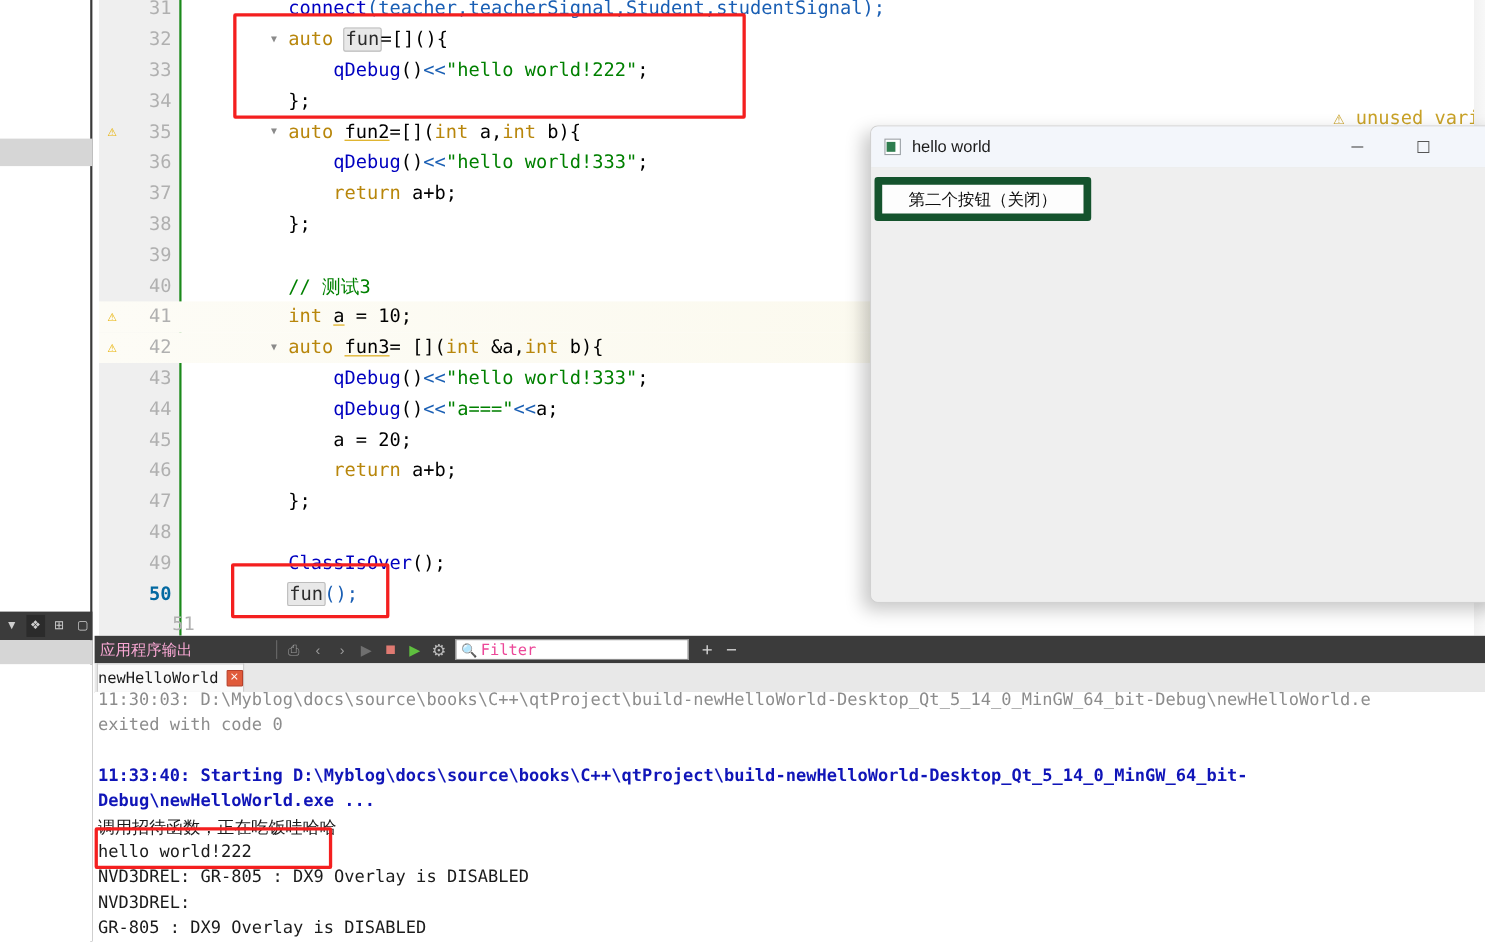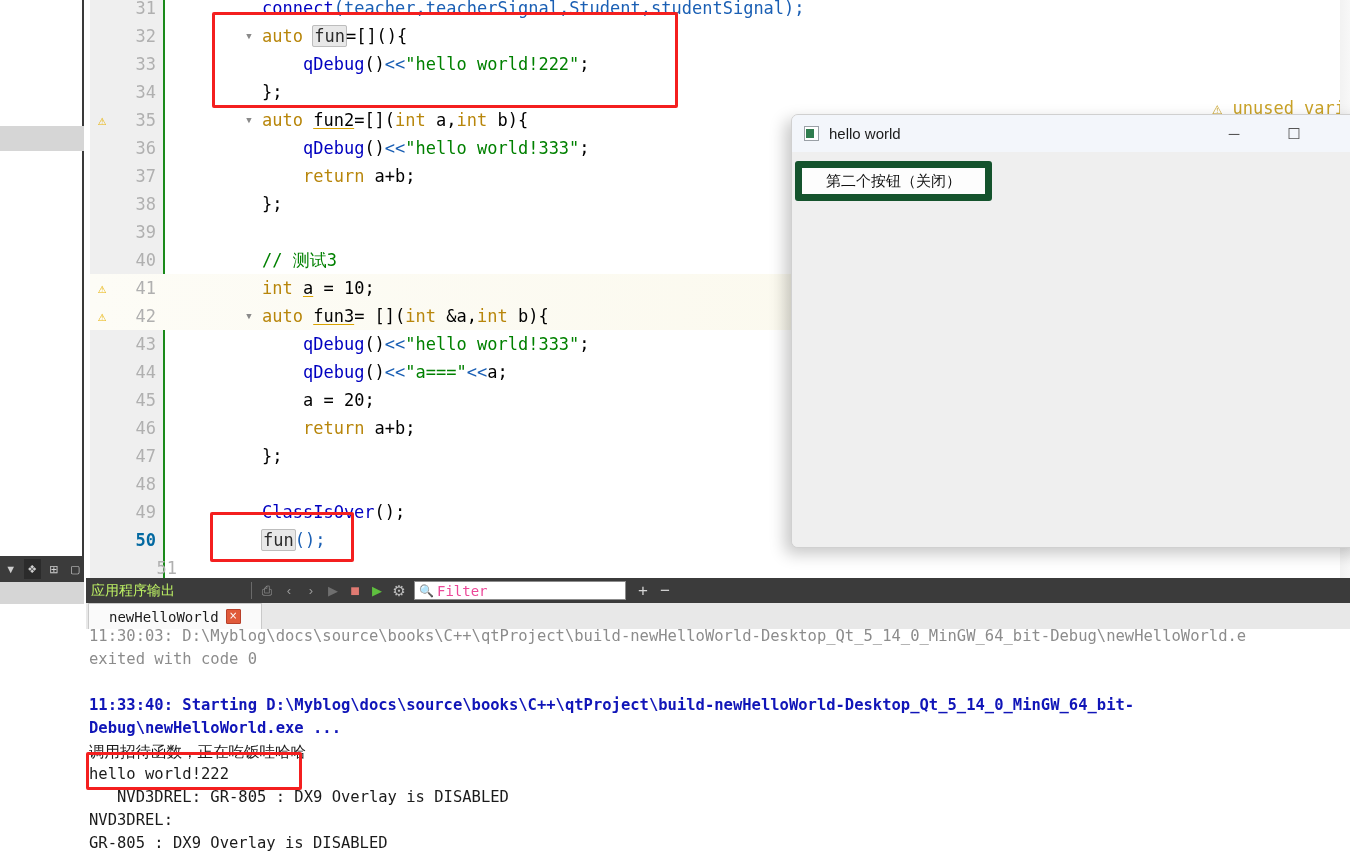--- a/index.html
+++ b/index.html
@@ -123,21 +123,21 @@
     font-family:"DejaVu Sans","Liberation Sans",sans-serif;
   }
 
   
   #output-pane{position:absolute;left:86px;top:578px;width:1264px;height:278px;background:#ffffff;}
   #out-header{
     position:absolute;left:0;top:0;width:1264px;height:25px;background:#3b3b3b;
     display:flex;align-items:center;
   }
   #out-title{
-    color:#bef264;font-size:14px;margin-left:5px;width:160px;
+    color:#f9a8d4;font-size:14px;margin-left:5px;width:160px;
     font-family:"DejaVu Sans","Liberation Sans",sans-serif;
   }
   #out-sep{width:1px;height:17px;background:#6a6a6a;margin-right:4px;}
   .oicon{
     width:22px;height:22px;display:flex;align-items:center;justify-content:center;
     color:#9a9a9a;font-size:13px;
   }
   #out-filter{
     width:212px;height:19px;background:#ffffff;border:1px solid #8c8c8c;
     margin-left:4px;display:flex;align-items:center;box-sizing:border-box;
@@ -147,21 +147,21 @@
   .plusminus{width:22px;height:22px;display:flex;align-items:center;justify-content:center;
     color:#d6d6d6;font-size:17px;}
 
   #out-tabbar{
     position:absolute;left:0;top:25px;width:1264px;height:26px;
     background:#e8e8e8;border-bottom:1px solid #c9c9c9;
   }
   #out-tab{
     position:absolute;left:2px;top:0;height:26px;background:#fafafa;
     border:1px solid #c9c9c9;border-bottom:none;box-sizing:border-box;
-    display:flex;align-items:center;padding:0 20px;
+    display:flex;align-items:center;padding:0 0;
   }
   #out-tab .lbl{font-size:14px;color:#1b1b1b;
     font-family:"DejaVu Sans Mono","Liberation Mono",monospace;}
   #out-tab .x{
     width:13px;height:13px;margin-left:7px;background:#e05a3a;border:1px solid #b8402a;
     color:#fff;font-size:10px;line-height:11px;text-align:center;border-radius:1px;
     font-family:"DejaVu Sans",sans-serif;
   }
 
   #out-console{
@@ -264,19 +264,19 @@
   </div>
 
   <div id="out-console">
       <div class="cline c-gray" style="top: -2px;">11:30:03: D:\Myblog\docs\source\books\C++\qtProject\build-newHelloWorld-Desktop_Qt_5_14_0_MinGW_64_bit-Debug\newHelloWorld.e</div>
       <div class="cline c-gray" style="top: 21px;">exited with code 0</div>
       <div class="cline c-gray" style="top: 44px;"></div>
       <div class="cline c-blue" style="top: 67px;">11:33:40: Starting D:\Myblog\docs\source\books\C++\qtProject\build-newHelloWorld-Desktop_Qt_5_14_0_MinGW_64_bit-</div>
       <div class="cline c-blue" style="top: 90px;">Debug\newHelloWorld.exe ...</div>
       <div class="cline c-black" style="top: 113px;">调用招待函数，正在吃饭哇哈哈</div>
       <div class="cline c-black" style="top: 136px;">hello world!222</div>
-      <div class="cline c-black" style="top: 159px; margin-left: 28px;">NVD3DREL: GR-805 : DX9 Overlay is DISABLED</div>
+      <div class="cline c-black" style="top: 159px;">NVD3DREL: GR-805 : DX9 Overlay is DISABLED</div>
       <div class="cline c-black" style="top: 182px;">NVD3DREL:</div>
       <div class="cline c-black" style="top: 205px;">GR-805 : DX9 Overlay is DISABLED</div>
     </div>
 </div>
 
 <div class="redbox" style="left:86px;top:752px;width:210px;height:32px;"></div>
 
 </body></html>

